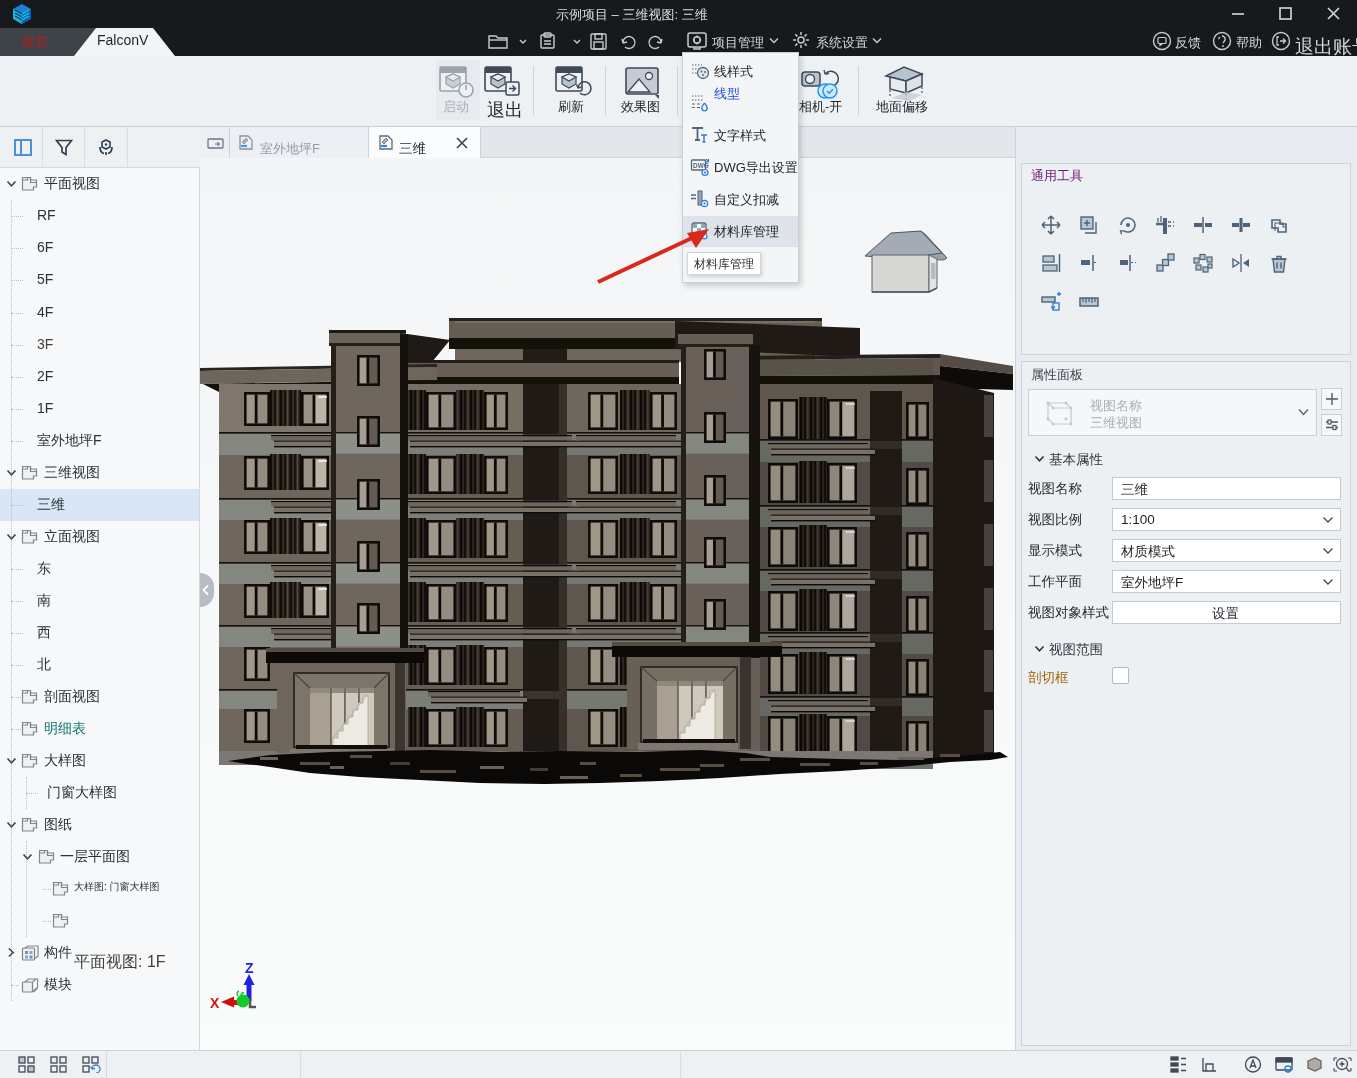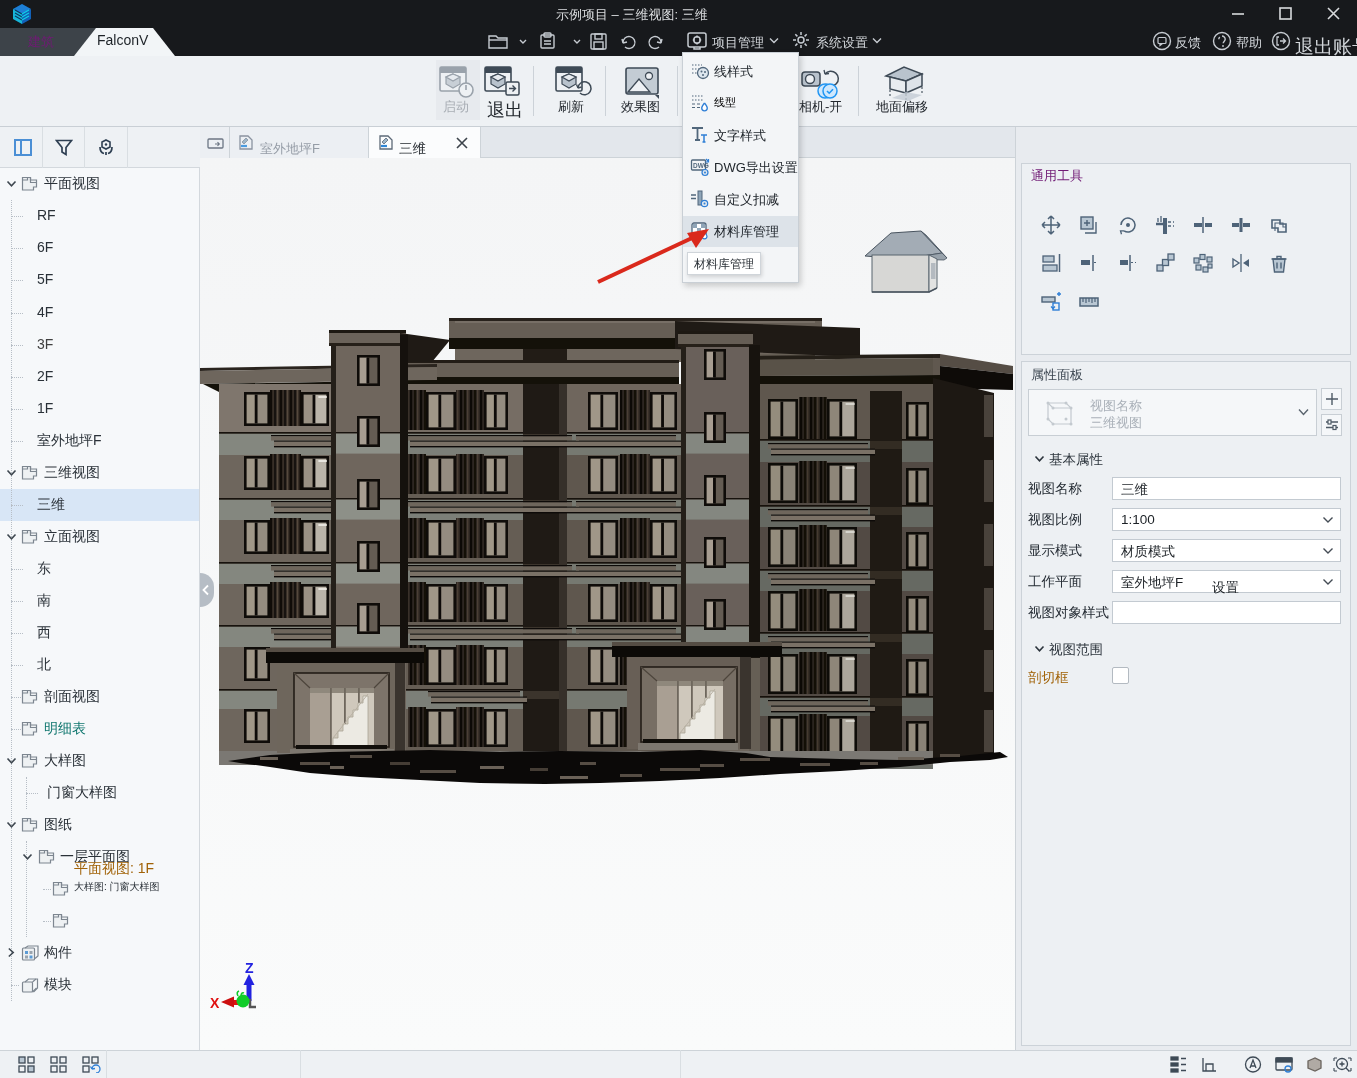--- a/index.html
+++ b/index.html
@@ -17,21 +17,21 @@
 <div style="position:absolute;left:556px;top:6px;white-space:nowrap;color:#dcdee0;font-size:13px">示例项目 – 三维视图: 三维</div>
 <svg class="abs" style="left:1228px;top:6px" width="120" height="16" viewBox="0 0 120 16">
     <path d="M4 8 h12" stroke="#d8dadc" stroke-width="1.6"></path>
     <rect x="52" y="2" width="11" height="11" fill="none" stroke="#d8dadc" stroke-width="1.6"></rect>
     <path d="M100 2 L111 13 M111 2 L100 13" stroke="#d8dadc" stroke-width="1.6"></path>
   </svg>
 <div style="position:absolute;left:0px;top:28px;width:1357px;height:28px;background:#17191c"></div>
 <svg class="abs" style="left:0px;top:28px" width="110" height="28" viewBox="0 0 110 28">
     <polygon points="0,0 97,0 75,28 0,28" fill="#3d4349"></polygon>
   </svg>
-<div style="position:absolute;left:28px;top:33px;white-space:nowrap;color:#701a75;font-size:13px">建筑</div>
+<div style="position:absolute;left:22px;top:33px;white-space:nowrap;color:#b91c1c;font-size:13px">建筑</div>
 <svg class="abs" style="left:60px;top:28px" width="130" height="28" viewBox="0 0 130 28">
     <polygon points="36,0 93,0 115,28 14,28" fill="#f2f5f7"></polygon>
   </svg>
 <div style="position:absolute;left:97px;top:32px;white-space:nowrap;color:#1e2328;font-size:14px">FalconV</div>
 <svg class="abs" style="left:486px;top:29px" width="400" height="26" viewBox="0 0 400 26">
 <path d="M3 7 h7 l2 2 h9 v10 h-18 z" stroke="#c6cbd1" stroke-width="1.4" fill="none"></path>
     <path d="M3 11 h18" stroke="#c6cbd1" stroke-width="1.4" fill="none"></path>
 <path d="M34 11 l3 3 l3 -3" stroke="#c6cbd1" stroke-width="1.4" fill="none"></path>
 <rect x="55" y="6" width="13" height="13" rx="1" stroke="#c6cbd1" stroke-width="1.4" fill="none"></rect>
     <rect x="58" y="4" width="7" height="4" rx="1" stroke="#c6cbd1" stroke-width="1.4" fill="none"></rect>
@@ -269,21 +269,21 @@
 <svg class="abs" style="left:52px;top:881px" width="17" height="16" viewBox="0 0 17 16">
     <path d="M1.5 4 v10 h11 v-3 h3 v-7 h-6 v-2.5 h-8 z" fill="#eef1f3" stroke="#7d8690" stroke-width="1.2"></path>
     <path d="M1.5 4 h5 v-2.5 M9.5 1.5 v5 h6" fill="none" stroke="#7d8690" stroke-width="1.2"></path>
   </svg>
 <div style="position:absolute;left:74px;top:880px;white-space:nowrap;color:#2a3138;font-size:10px">大样图: 门窗大样图</div>
 <div style="position:absolute;left:43px;top:921px;width:8px;height:1px;border-top:1px dotted #b7bec6"></div>
 <svg class="abs" style="left:52px;top:913px" width="17" height="16" viewBox="0 0 17 16">
     <path d="M1.5 4 v10 h11 v-3 h3 v-7 h-6 v-2.5 h-8 z" fill="#eef1f3" stroke="#7d8690" stroke-width="1.2"></path>
     <path d="M1.5 4 h5 v-2.5 M9.5 1.5 v5 h6" fill="none" stroke="#7d8690" stroke-width="1.2"></path>
   </svg>
-<div style="position:absolute;left:74px;top:860px;white-space:nowrap;color:#a16207;font-size:14px">平面视图: 1F</div>
+<div style="position:absolute;left:74px;top:952px;white-space:nowrap;color:#404040;font-size:16px">平面视图: 1F</div>
 <svg class="abs" style="left:7px;top:947px" width="8" height="11" viewBox="0 0 8 11">
     <path d="M1.8 1.5 L6.2 5.5 L1.8 9.5" fill="none" stroke="#3e4750" stroke-width="1.6"></path>
   </svg>
 <svg class="abs" style="left:21px;top:945px" width="18" height="17" viewBox="0 0 18 17">
     <rect x="1.5" y="3" width="12" height="12" rx="1" fill="#eef1f3" stroke="#7d8690" stroke-width="1.2"></rect>
     <path d="M4 3 l3 -2 h10 v10 l-3 2.5" fill="none" stroke="#7d8690" stroke-width="1.2"></path>
     <rect x="4" y="6" width="3" height="3" fill="#5b9bd5"></rect>
     <rect x="8.5" y="6" width="3" height="3" fill="#9aa4ae"></rect>
     <rect x="4" y="10.5" width="3" height="3" fill="#9aa4ae"></rect>
     <rect x="8.5" y="10.5" width="3" height="3" fill="#5b9bd5"></rect>
@@ -1021,21 +1021,21 @@
     <path d="M1.5 1.5 l4.5 4.5 l4.5 -4.5" fill="none" stroke="#444c55" stroke-width="1.4"></path>
   </svg>
 <div style="position:absolute;left:1028px;top:573px;white-space:nowrap;color:#242b33;font-size:13.5px">工作平面</div>
 <div style="position:absolute;left:1112px;top:570px;width:229px;height:23px;background:#fff;border:1px solid #c3cad1"></div>
 <div style="position:absolute;left:1121px;top:574px;white-space:nowrap;color:#1c2126;font-size:13.5px">室外地坪F</div>
 <svg class="abs" style="left:1322px;top:578px" width="12" height="8" viewBox="0 0 12 8">
     <path d="M1.5 1.5 l4.5 4.5 l4.5 -4.5" fill="none" stroke="#444c55" stroke-width="1.4"></path>
   </svg>
 <div style="position:absolute;left:1028px;top:604px;white-space:nowrap;color:#242b33;font-size:13.5px">视图对象样式</div>
 <div style="position:absolute;left:1112px;top:601px;width:229px;height:23px;background:#fff;border:1px solid #c3cad1"></div>
-<div style="position:absolute;left:1212px;top:579px;white-space:nowrap;color:#1c2126;font-size:13.5px">设置</div>
+<div style="position:absolute;left:1212px;top:605px;white-space:nowrap;color:#1c2126;font-size:13.5px">设置</div>
 <svg class="abs" style="left:1034px;top:645px" width="11" height="8" viewBox="0 0 11 8">
     <path d="M1.5 1.5 L5.5 5.8 L9.5 1.5" fill="none" stroke="#2c343c" stroke-width="1.6"></path>
   </svg>
 <div style="position:absolute;left:1049px;top:641px;white-space:nowrap;color:#2c343c;font-size:13.5px">视图范围</div>
 <div style="position:absolute;left:1028px;top:669px;white-space:nowrap;color:#a16207;font-size:13.5px">剖切框</div>
 <div style="position:absolute;left:1112px;top:667px;width:17px;height:17px;background:#fff;border:1px solid #b3bac1;border-radius:2px"></div>
 <div style="position:absolute;left:0px;top:1050px;width:1357px;height:28px;background:#eef1f4;border-top:1px solid #cdd3d8"></div>
 <div style="position:absolute;left:106px;top:1050px;width:1px;height:28px;background:#d9dee2"></div>
 <div style="position:absolute;left:300px;top:1050px;width:1px;height:28px;background:#d9dee2"></div>
 <div style="position:absolute;left:680px;top:1050px;width:1px;height:28px;background:#d9dee2"></div>
@@ -1070,21 +1070,21 @@
 <circle cx="118" cy="13" r="3" stroke="#2f7fd6"></circle>
 <polygon points="138,5 145,2 151,5 151,12 145,15 138,12" fill="#b0aaa4" stroke="#6b655f"></polygon>
 <circle cx="172" cy="8" r="5.5"></circle>
       <path d="M172 5.5 v5 M169.5 8 h5 M176 12 l3 3"></path>
 <path d="M164 2 h3 M164 2 v3 M181 2 h-3 M181 2 v3 M164 15 h3 M164 15 v-3 M181 15 h-3 M181 15 v-3" stroke-width="1.1"></path>
 </g>
   </svg>
 <div style="position:absolute;left:682px;top:52px;width:117px;height:231px;background:#f3f5f7;border:1px solid #c9cfd5;box-shadow:2px 3px 6px rgba(0,0,0,0.18)"></div>
 <div style="position:absolute;left:683px;top:216px;width:115px;height:31px;background:#dde3e9"></div>
 <div style="position:absolute;left:714px;top:63px;white-space:nowrap;color:#20262c;font-size:13px">线样式</div>
-<div style="position:absolute;left:714px;top:95px;white-space:nowrap;color:#000000;font-size:11px">线型</div>
+<div style="position:absolute;left:714px;top:85px;white-space:nowrap;color:#1d4ed8;font-size:13px">线型</div>
 <div style="position:absolute;left:714px;top:127px;white-space:nowrap;color:#20262c;font-size:13px">文字样式</div>
 <div style="position:absolute;left:714px;top:159px;white-space:nowrap;color:#20262c;font-size:13px">DWG导出设置</div>
 <div style="position:absolute;left:714px;top:191px;white-space:nowrap;color:#20262c;font-size:13px">自定义扣减</div>
 <div style="position:absolute;left:714px;top:223px;white-space:nowrap;color:#20262c;font-size:13px">材料库管理</div>
 <svg class="abs" style="left:690px;top:61px" width="20" height="20" viewBox="0 0 20 20">
     <path d="M2 4 h10 M2 8 h10 M2 12 h6" stroke="#51677c" stroke-width="1.2" stroke-dasharray="1.5 1.5"></path>
     <circle cx="13" cy="12" r="5.5" fill="#dde6ee" stroke="#51677c" stroke-width="1.3"></circle>
     <circle cx="11.5" cy="10.5" r="1" fill="#51677c"></circle>
     <circle cx="15" cy="11" r="1" fill="#51677c"></circle>
     <circle cx="13" cy="14" r="1" fill="#51677c"></circle>

